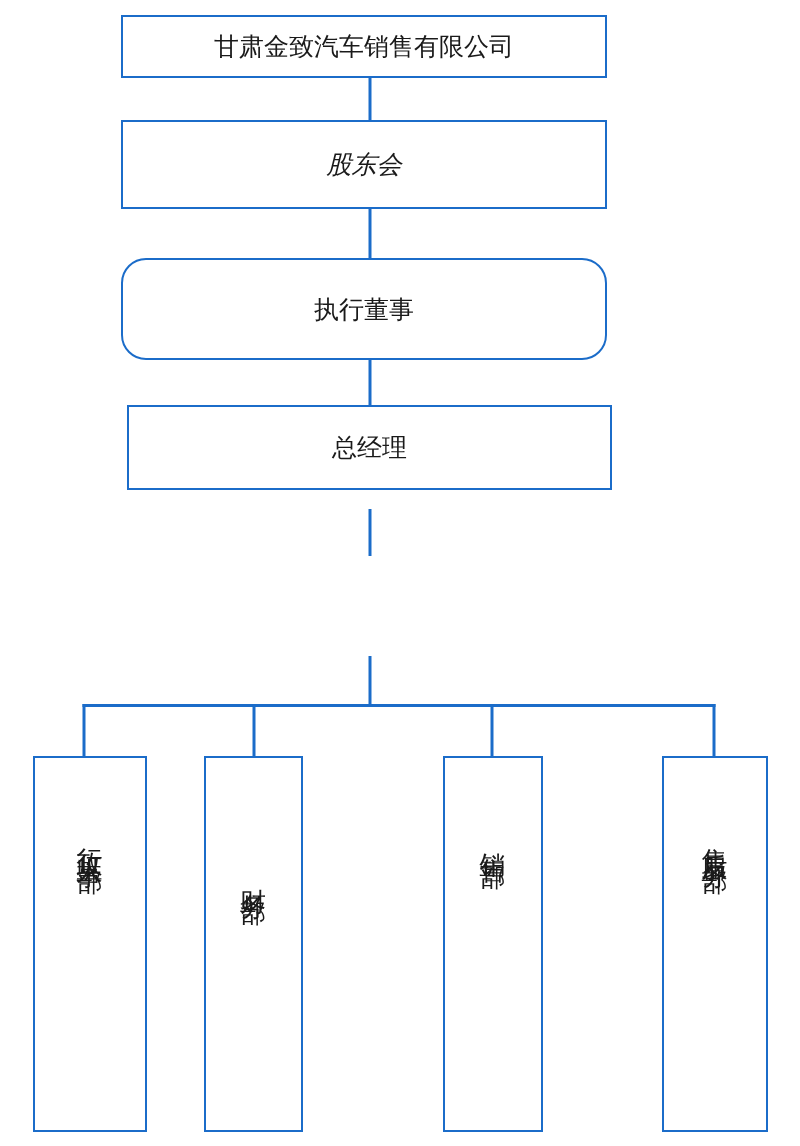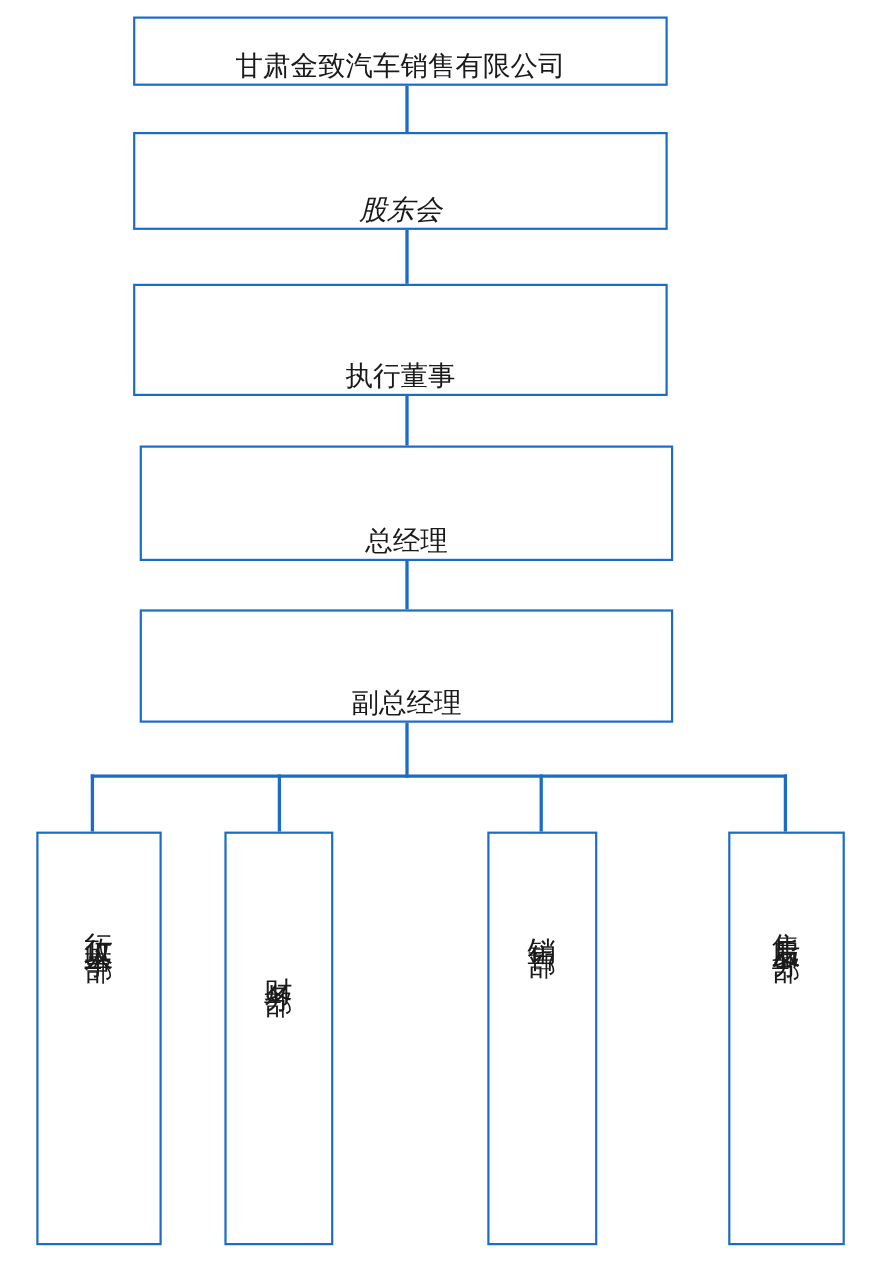--- a/index.html
+++ b/index.html
@@ -31,39 +31,39 @@
   .node {
     position: absolute;
     background: var(--bg);
     border: 2px solid var(--line);
     box-sizing: border-box;
     color: var(--text);
     display: flex;
     justify-content: center;
   }
   .node.h {
-    align-items: flex-end;
+    align-items: center;
     font-size: 25px;
   }
   .node.v {
     align-items: flex-start;
     font-size: 26px;
   }
   .node.v .label {
     writing-mode: vertical-rl;
     text-orientation: upright;
     letter-spacing: 5px;
     line-height: 1;
   }
 
   
   #n-company      { left: 121px; top: 15px;  width: 486px; height: 63px;  }
   #n-shareholders { left: 121px; top: 120px; width: 486px; height: 89px; font-style: italic;  }
-  #n-exec         { left: 121px; top: 258px; width: 486px; height: 102px; }
-  #n-gm           { left: 127px; top: 405px; width: 485px; height: 105px; }
+  #n-exec         { left: 121px; top: 258px; width: 486px; height: 102px; border-radius: 25px; }
+  #n-gm           { left: 127px; top: 405px; width: 485px; height: 85px; }
   #n-dgm          { left: 127px; top: 554px; width: 485px; height: 103px; }
 
   
   #n-admin      { left: 33px;  top: 756px; width: 114px; height: 376px; padding-top: 69px; }
   #n-finance    { left: 204px; top: 756px; width: 99px;  height: 376px; padding-top: 110px; }
   #n-sales      { left: 443px; top: 756px; width: 100px; height: 376px; padding-top: 74px; }
   #n-aftersales { left: 662px; top: 756px; width: 106px; height: 376px; padding-top: 69px; }
 </style>
 </head>
 <body>
@@ -95,23 +95,20 @@
   </div>
 
   <div class="node h" id="n-exec">
     <span class="label">执行董事</span>
   </div>
 
   <div class="node h" id="n-gm">
     <span class="label">总经理</span>
   </div>
 
-  <div class="node h" id="n-dgm">
-    <span class="label">副总经理</span>
-  </div>
 
   <div class="node v" id="n-admin">
     <span class="label">行政人事部</span>
   </div>
 
   <div class="node v" id="n-finance">
     <span class="label">财务部</span>
   </div>
 
   <div class="node v" id="n-sales">

